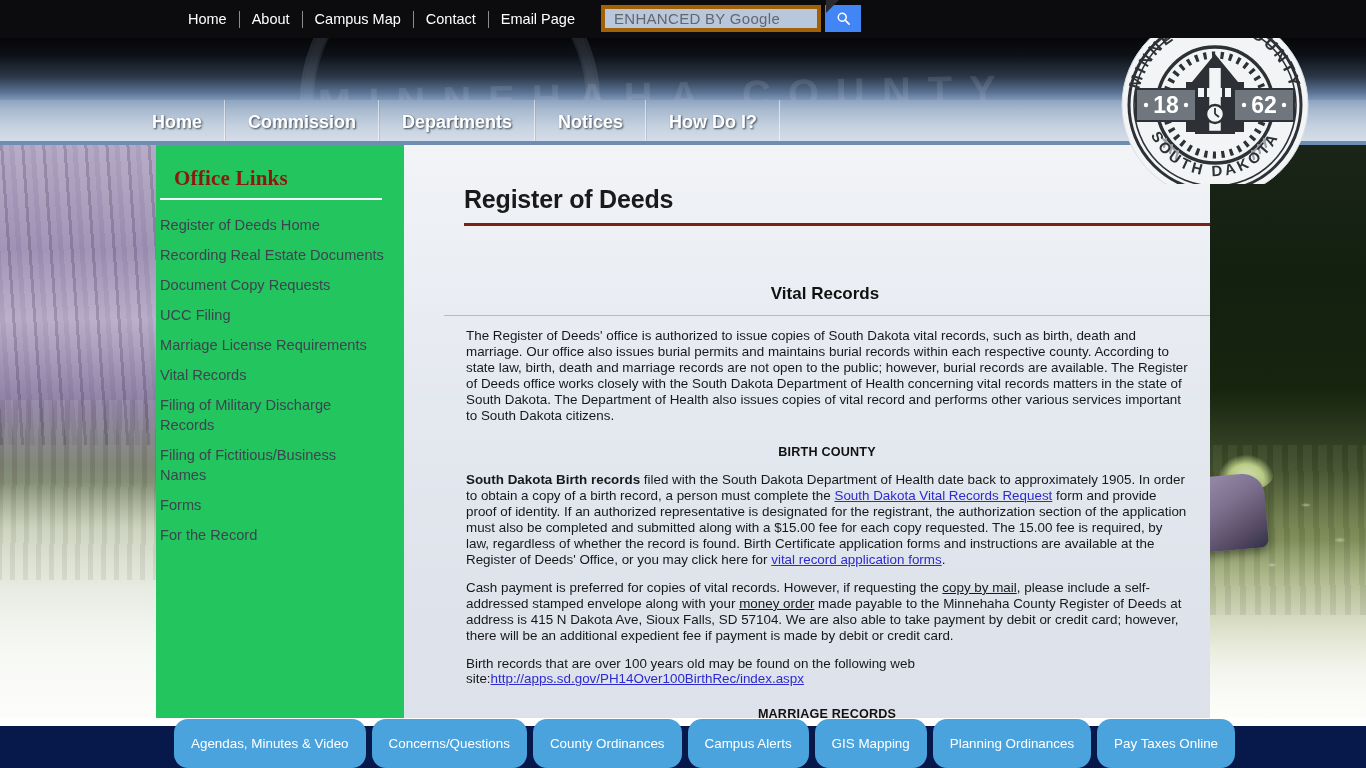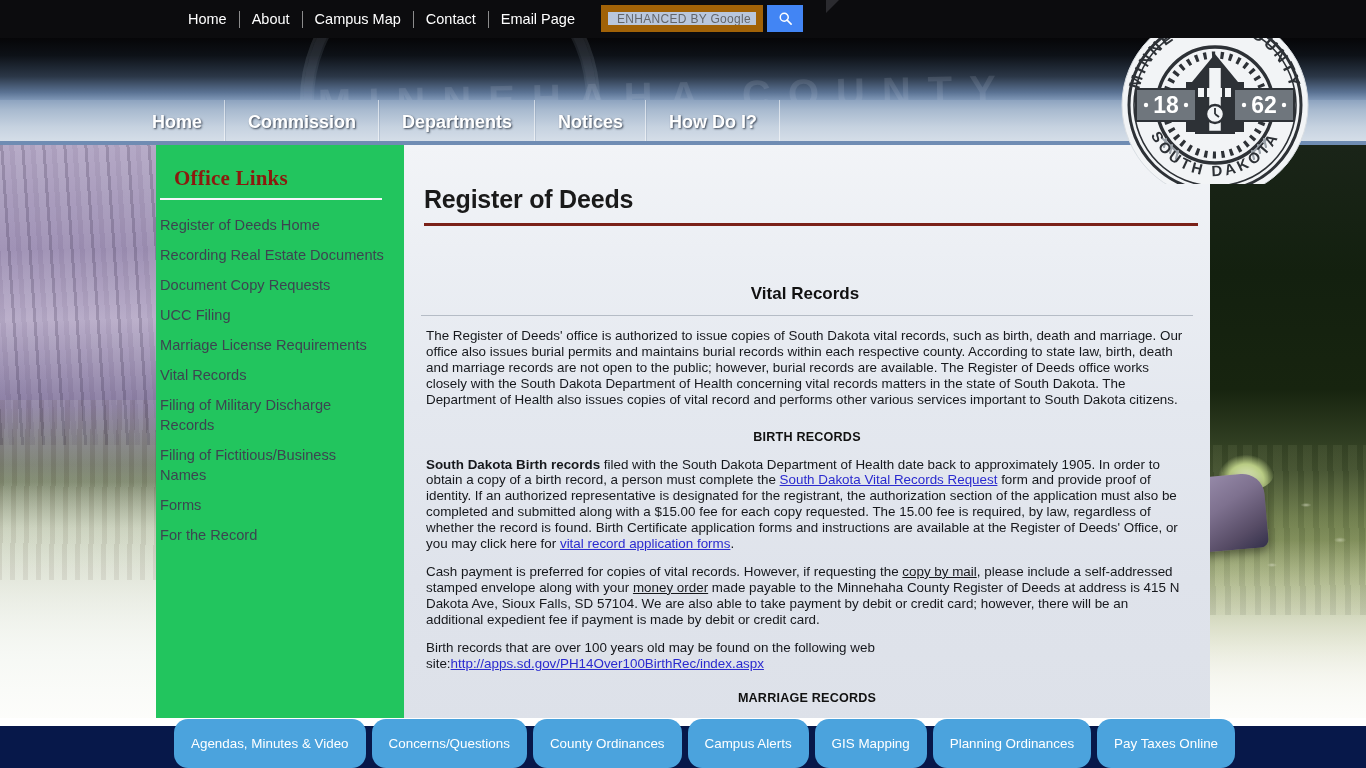--- a/index.html
+++ b/index.html
@@ -28,24 +28,24 @@
     padding: 0 12px; line-height: 38px; white-space: nowrap;
   }
   .topnav .sep {
     width: 1px; height: 17px; background: #8c8c8c;
   }
   .gsearch {
     position: absolute; left: 601px; top: 5px;
     display: flex; align-items: stretch; height: 27px;
   }
   .gsearch-input {
-    width: 162px; height: 27px;
-    background: #b9c7dd; border: 7px solid #a16207;
+    width: 220px; height: 27px;
+    background: #b9c7dd; border: 4px solid #a16207;
     font-family: "Liberation Sans", sans-serif;
-    font-size: 12px; color: #63666a; padding-left: 9px;
+    font-size: 15px; color: #63666a; padding-left: 9px;
     letter-spacing: .3px;
     outline: none;
   }
   .gsearch-input::placeholder { color: #63666a; opacity: 1; }
   .gsearch-btn {
     width: 36px; height: 27px; margin-left: 4px;
     background: #4285f4; border: none; cursor: pointer;
     display: flex; align-items: center; justify-content: center;
   }
   .gsearch-tab {
@@ -189,20 +189,21 @@
     font-size: 14.6px; line-height: 20px; padding: 5px 0 5px 0;
     cursor: pointer;
   }
 
   
   .content {
     position: absolute; top: 0; left: 404px; width: 806px; height: 581px;
     background: linear-gradient(to bottom, #f2f4f7 0%, #eceff4 18%, #e4e8ef 45%, #dfe3eb 75%, #dde1e9 100%);
     overflow: hidden;
     z-index: 6;
+    padding-left: 40px;
   }
   .content-scroll { padding: 0 0 0 0; }
   .page-title {
     font-size: 25px; font-weight: bold; color: #1a1a1a;
     margin: 40px 0 0 20px; letter-spacing: -.2px;
   }
   .title-rule {
     height: 3px; background: #7a2118; margin: 9px 0 0 20px; width: 774px;
   }
   .section-heading {
@@ -357,21 +358,21 @@
       <div class="content-scroll">
 
         <h1 class="page-title">Register of Deeds</h1>
         <div class="title-rule"></div>
 
         <h2 class="section-heading">Vital Records</h2>
         <div class="heading-rule"></div>
 
         <p class="ptext">The Register of Deeds' office is authorized to issue copies of South Dakota vital records, such as birth, death and marriage.  Our office also issues burial permits and maintains burial records within each respective county.  According to state law, birth, death and marriage records are not open to the public; however, burial records are available.  The Register of Deeds office works closely with the South Dakota Department of Health concerning vital records matters in the state of South Dakota.  The Department of Health also issues copies of vital record and performs other various services important to South Dakota citizens.</p>
 
-        <div class="subhead">BIRTH RECORDS</div>
+        <div class="subhead">BIRTH COUNTY</div>
 
         <p class="ptext tight"><span class="b">South Dakota Birth records</span><span> filed with the South Dakota Department of Health date back to approximately 1905. In order to obtain a copy of a birth record, a person must complete the </span><a class="inline" href="#">South Dakota Vital Records Request</a><span> form and provide proof of identity. If an authorized representative is designated for the registrant, the authorization section of the application must also be completed and submitted along with a $15.00 fee for each copy requested. The 15.00 fee is required, by law, regardless of whether the record is found. Birth Certificate application forms and instructions are available at the Register of Deeds' Office, or you may click here for </span><a class="inline" href="#">vital record application forms</a><span>.</span></p>
 
         <p class="ptext"><span>Cash payment is preferred for copies of vital records. However, if requesting the </span><a class="ul-plain" href="#">copy by mail</a><span>, please include a self-addressed stamped envelope along with your </span><a class="ul-plain" href="#">money order</a><span> made payable to the Minnehaha County Register of Deeds at address is 415 N Dakota Ave, Sioux Falls, SD 57104. We are also able to take payment by debit or credit card; however, there will be an additional expedient fee if payment is made by debit or credit card.</span></p>
 
         <p class="ptext"><span>Birth records that are over 100 years old may be found on the following web site:</span><a class="inline" href="#">http://apps.sd.gov/PH14Over100BirthRec/index.aspx</a></p>
 
         <div class="subhead m2">MARRIAGE RECORDS</div>
 
       </div>

